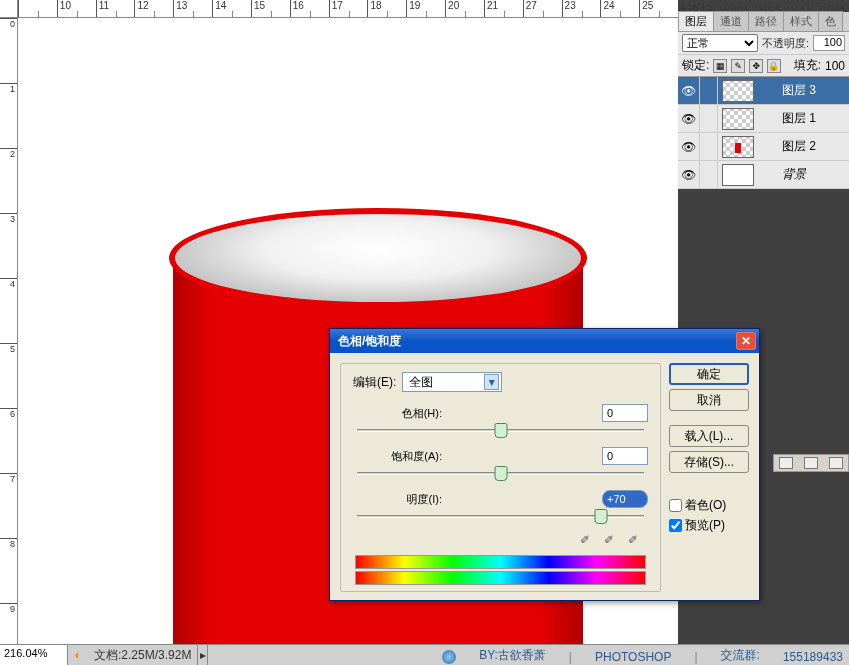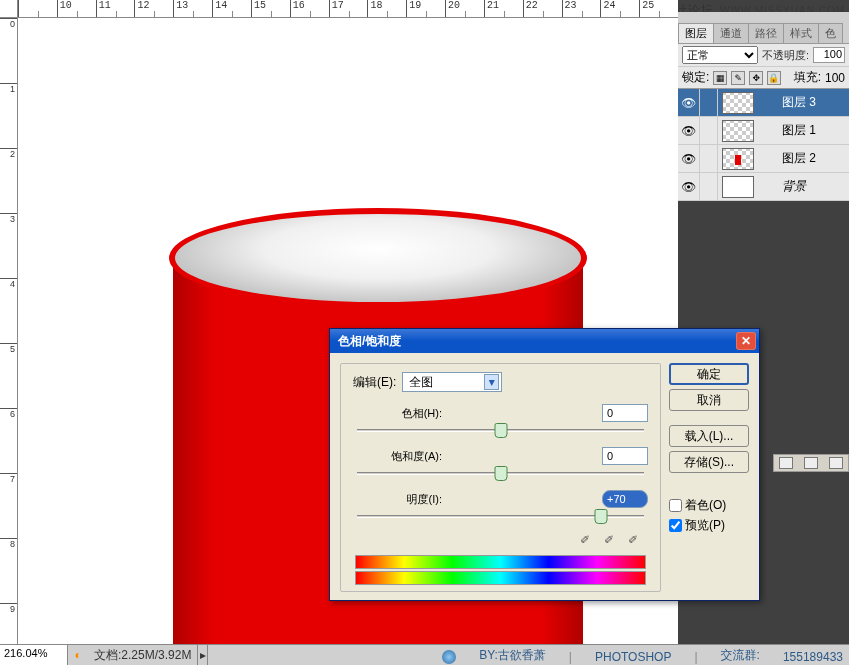--- a/index.html
+++ b/index.html
@@ -1,34 +1,34 @@
 <!DOCTYPE html>
 <html><head>
 <meta charset="utf-8">
 <style>
 * { margin: 0; padding: 0; box-sizing: border-box; font-family: "SimSun", "Microsoft YaHei", sans-serif; font-size: 12px; }
 body { width: 849px; height: 665px; background: #404040; overflow: hidden; position: relative; }
 
 
 .canvas-wrap { position: absolute; left: 0; top: 0; width: 678px; height: 644px; background: #c8c8c8; }
 .ruler-h { position: absolute; left: 18px; top: 0; height: 18px; right: 0; background: #fff; border-bottom: 1px solid #888; display: flex; }
-.ruler-h .tick { position: relative; width: 50px; border-left: 1px solid #555; height: 100%; font-size: 10px; padding-left: 2px; color: #333; font-family: Liberation Mono, monospace; }
+.ruler-h .tick { position: relative; width: 50px; border-left: 1px solid #555; height: 100%; font-size: 10px; padding-left: 2px; color: #333; }
 .ruler-h .tick::after { content:""; position:absolute; bottom:0; left:50%; width:1px; height:6px; background:#888; }
 .ruler-v { position: absolute; left: 0; top: 18px; width: 18px; bottom: 0; background: #fff; border-right: 1px solid #888; }
 .ruler-v .tick { position: relative; height: 65px; border-top: 1px solid #555; width: 100%; font-size: 9px; color: #333; text-align: right; padding-right: 2px; writing-mode: horizontal-tb; }
 .ruler-corner { position: absolute; left: 0; top: 0; width: 18px; height: 18px; background: #fff; border-right: 1px solid #888; border-bottom: 1px solid #888; }
 .canvas { position: absolute; left: 18px; top: 18px; right: 0; bottom: 0; background: #fff; overflow: hidden; }
 
 .cup { position: absolute; left: 155px; top: 190px; width: 410px; height: 500px; }
 .cup-body { position: absolute; left: 0; top: 50px; width: 100%; height: 100%; background: linear-gradient(to right, #b00000 0%, #e40000 10%, #e40000 90%, #b00000 100%); border-radius: 0 0 10px 10px; }
 .cup-rim { position: absolute; left: -4px; top: 0; width: 418px; height: 100px; border-radius: 50%; background: radial-gradient(ellipse at 50% 40%, #ffffff 0%, #f0f0f0 40%, #c8c8c8 70%, #aaaaaa 100%); border: 6px solid #e40000; }
 
 
 .panels { position: absolute; right: 0; top: 12px; width: 171px; background: #e8e8e8; }
-.panel-tabs { display: flex; background: #d0d0d0; border-bottom: 1px solid #999; height: 32px; align-items: flex-end; }
+.panel-tabs { display: flex; background: #d0d0d0; border-bottom: 1px solid #999; height: 20px; align-items: flex-end; }
 .panel-tabs .tab { padding: 2px 6px; font-size: 11px; color: #555; background: #c8c8c8; border: 1px solid #999; border-bottom: none; margin-right: -1px; cursor: default; }
 .panel-tabs .tab.active { background: #e8e8e8; color: #000; }
 .panel-row { display: flex; align-items: center; padding: 2px 4px; border-bottom: 1px solid #ccc; gap: 4px; }
 .panel-row select { flex: 1; font-size: 11px; height: 18px; }
 .panel-row .lbl { font-size: 11px; color: #333; }
 .panel-row .valbox { width: 32px; height: 16px; border: 1px solid #999; background: #fff; font-size: 11px; text-align: right; padding-right: 2px; }
 .lock-row { display: flex; align-items: center; gap: 4px; padding: 2px 4px; border-bottom: 1px solid #999; font-size: 11px; }
 .lock-row .ico { width: 14px; height: 14px; border: 1px solid #888; background: #ddd; display: inline-flex; align-items: center; justify-content: center; font-size: 9px; }
 .layers { background: #e8e8e8; }
 .layer { display: flex; align-items: center; height: 28px; border-bottom: 1px solid #ccc; }
@@ -103,21 +103,21 @@
       <div class="tick">12</div>
       <div class="tick">13</div>
       <div class="tick">14</div>
       <div class="tick">15</div>
       <div class="tick">16</div>
       <div class="tick">17</div>
       <div class="tick">18</div>
       <div class="tick">19</div>
       <div class="tick">20</div>
       <div class="tick">21</div>
-      <div class="tick">22</div>
+      <div class="tick">27</div>
       <div class="tick">23</div>
       <div class="tick">24</div>
       <div class="tick">25</div>
     </div>
   <div class="ruler-v" id="ruler-v">
       <div class="tick">0</div>
       <div class="tick">1</div>
       <div class="tick">2</div>
       <div class="tick">3</div>
       <div class="tick">4</div>

